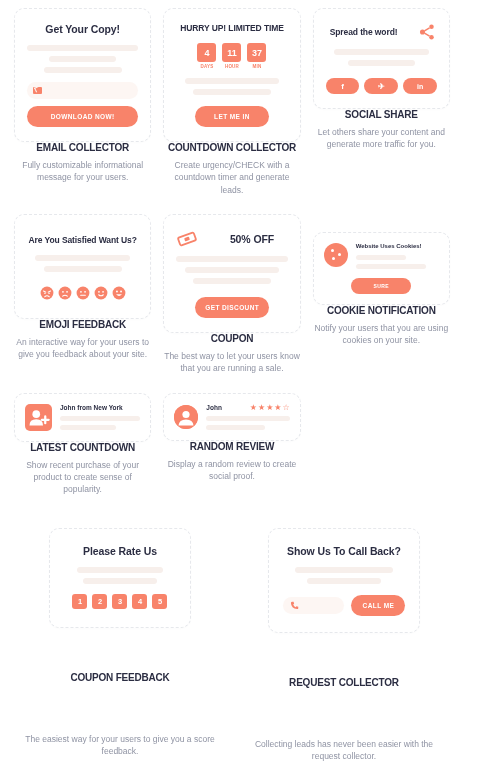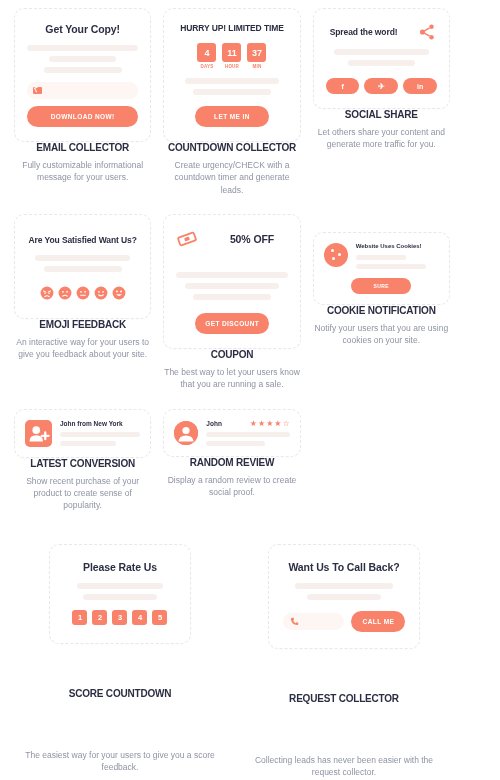--- a/index.html
+++ b/index.html
@@ -150,21 +150,21 @@
     display:flex;align-items:center;justify-content:center;
     color:#fff;font-size:8px;font-weight:bold;
     cursor:pointer;
   }
 
   
   .emoji-row{display:flex;justify-content:center;gap:4px;margin-top:4px;}
   .emo{width:14px;height:14px;}
 
   
-  .coupon-head{display:flex;align-items:center;gap:18px;margin-bottom:23px;justify-content:flex-end;}
+  .coupon-head{display:flex;align-items:center;gap:18px;margin-bottom:7px;justify-content:flex-end;}
 
   
   .cookie-row{display:flex;gap:8px;align-items:flex-start;}
   .cookie-ico{
     width:24px;height:24px;border-radius:50%;
     background:#f8836a;flex:none;position:relative;
   }
   .dot{position:absolute;background:#fff;border-radius:50%;}
 
   
@@ -368,21 +368,21 @@
             <path d="M18 11 L18 17 M15 14 L21 14" stroke="#fff" stroke-width="2" stroke-linecap="round"></path>
           </svg>
         </div>
         <div style="flex:1">
           <div class="name">John from New York</div>
           <div class="bar thin w100" style="margin:0 0 4px 0"></div>
           <div class="bar thin w70" style="margin:0"></div>
         </div>
       </div>
     </div>
-    <div class="cap-title">LATEST CONVERSION</div>
+    <div class="cap-title">LATEST COUNTDOWN</div>
     <div class="cap-desc">Show recent purchase of your product to create sense of popularity.</div>
   </div>
 
   <div class="cell">
     <div class="card tight">
       <div class="conv-row">
         <div class="rev-ico">
           <svg viewBox="0 0 24 24" width="24" height="24">
             <circle cx="12" cy="12" r="12" fill="#f8836a"></circle>
             <circle cx="12" cy="9.5" r="3.6" fill="#fff"></circle>
@@ -415,27 +415,27 @@
       <div class="bar w80" style="width:80%"></div>
       <div class="bar w70" style="margin-bottom:4px"></div>
       <div class="score-row">
         <div class="score-box">1</div>
         <div class="score-box">2</div>
         <div class="score-box">3</div>
         <div class="score-box">4</div>
         <div class="score-box">5</div>
       </div>
     </div>
-    <div class="cap-title">SCORE COUNTDOWN</div>
+    <div class="cap-title">COUPON FEEDBACK</div>
     <div class="cap-desc">The easiest way for your users to give you a score feedback.</div>
   </div>
 
   <div class="cell wide" style="padding-top:14px">
     <div class="card" style="width:78%;padding:16px 14px 16px 14px">
-      <div class="card-title">Want Us To Call Back?</div>
+      <div class="card-title">Show Us To Call Back?</div>
       <div class="bar w80" style="width:80%"></div>
       <div class="bar w60" style="margin-bottom:11px"></div>
       <div class="req-row">
         <div class="req-field">
           <svg width="9" height="9" viewBox="0 0 24 24">
             <path d="M6 2 L9.5 2 L11 7 L8.5 9 Q11 14 15 16.5 L17 14 L22 15.5 L22 19 Q22 21.5 19 21.5 Q3 20 2.5 5 Q2.5 2 6 2 Z" fill="#f8836a"></path>
           </svg>
         </div>
         <div class="btn" style="width:44%">CALL ME</div>
       </div>

